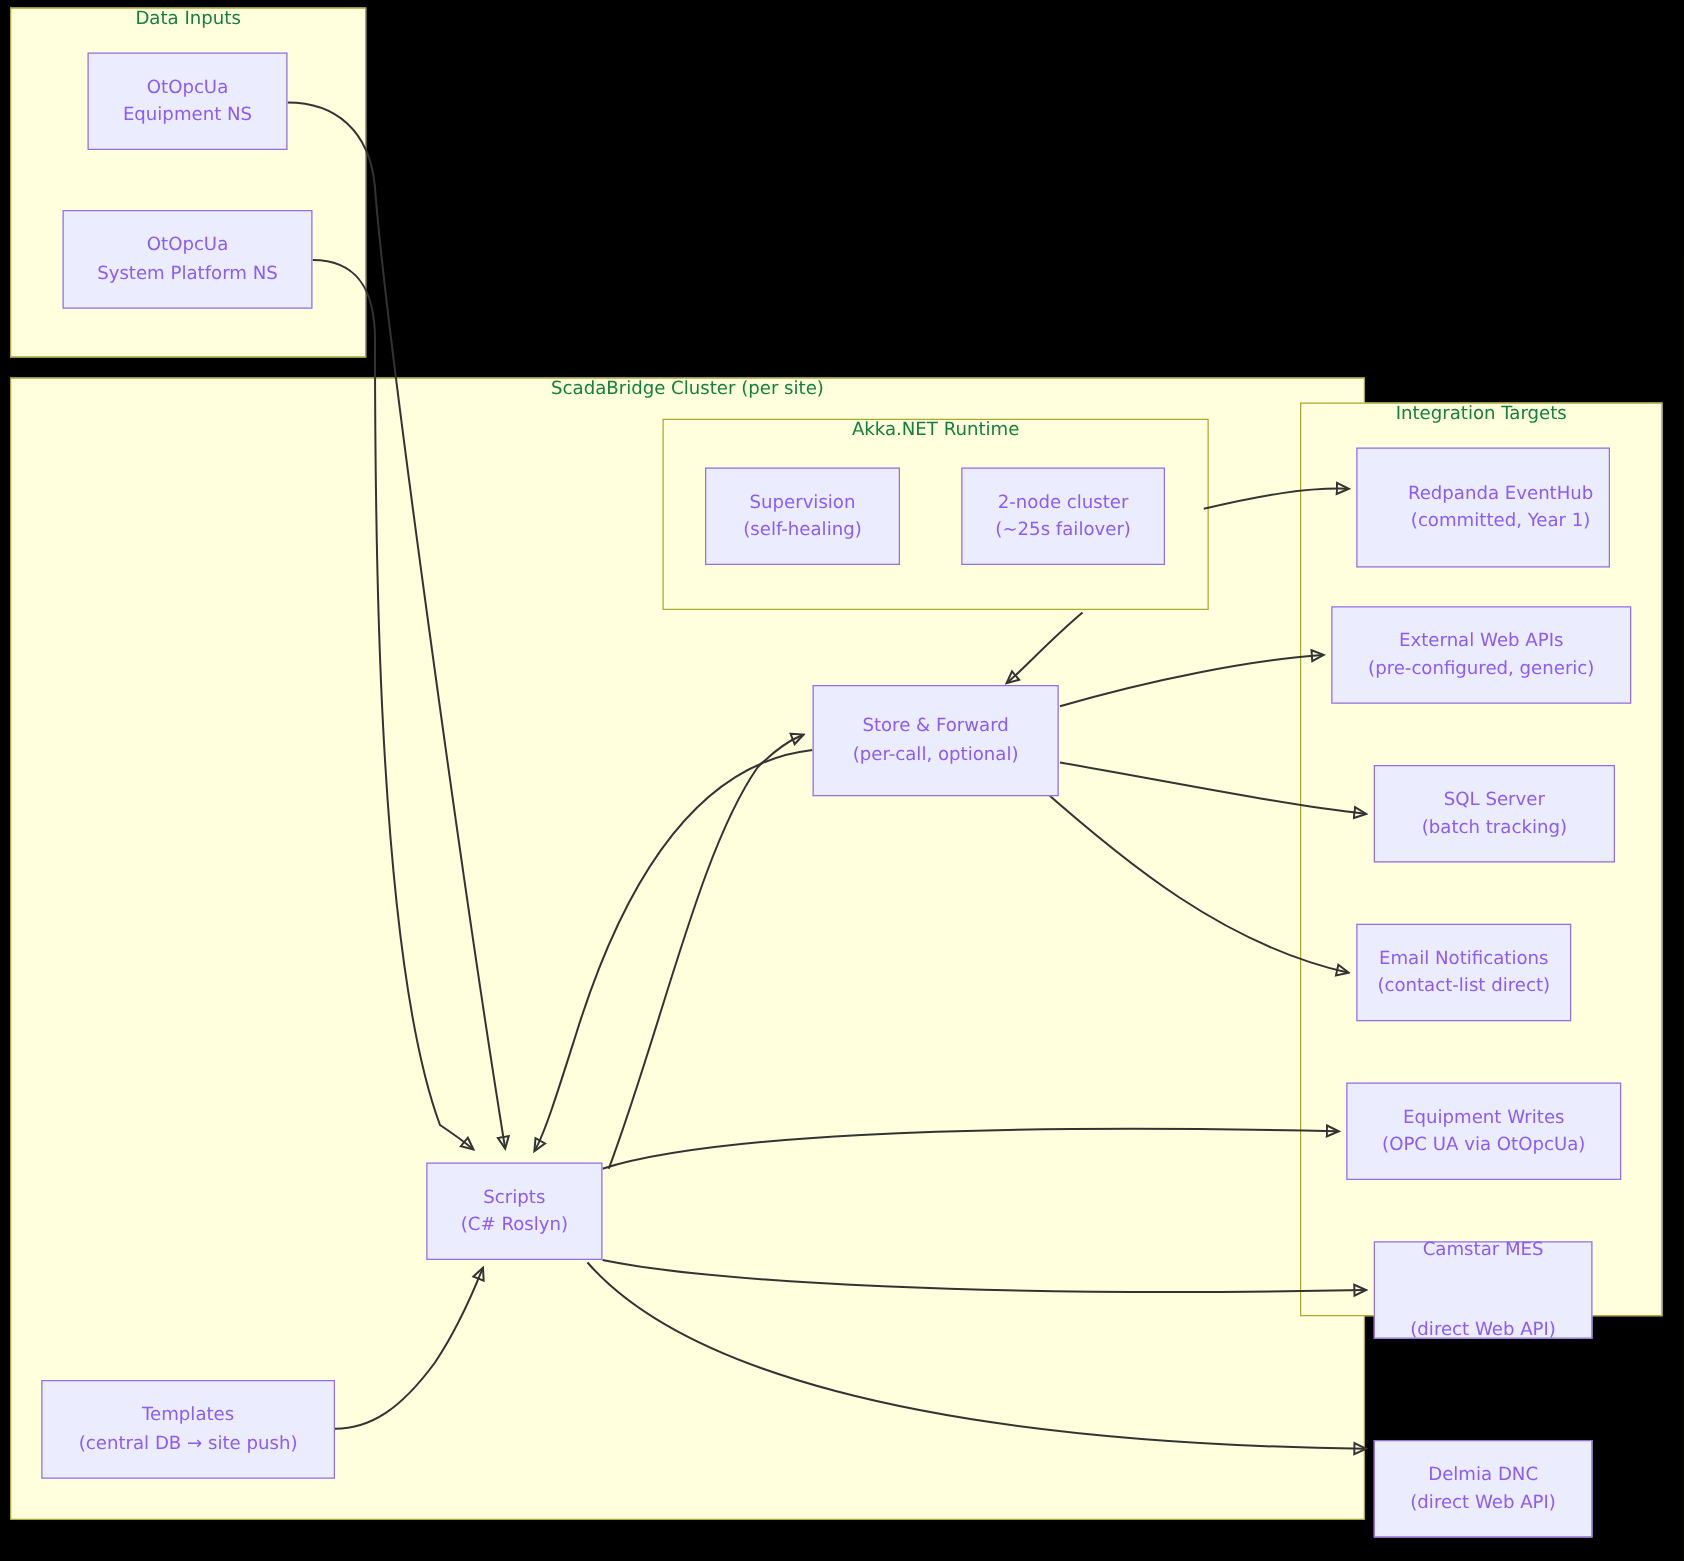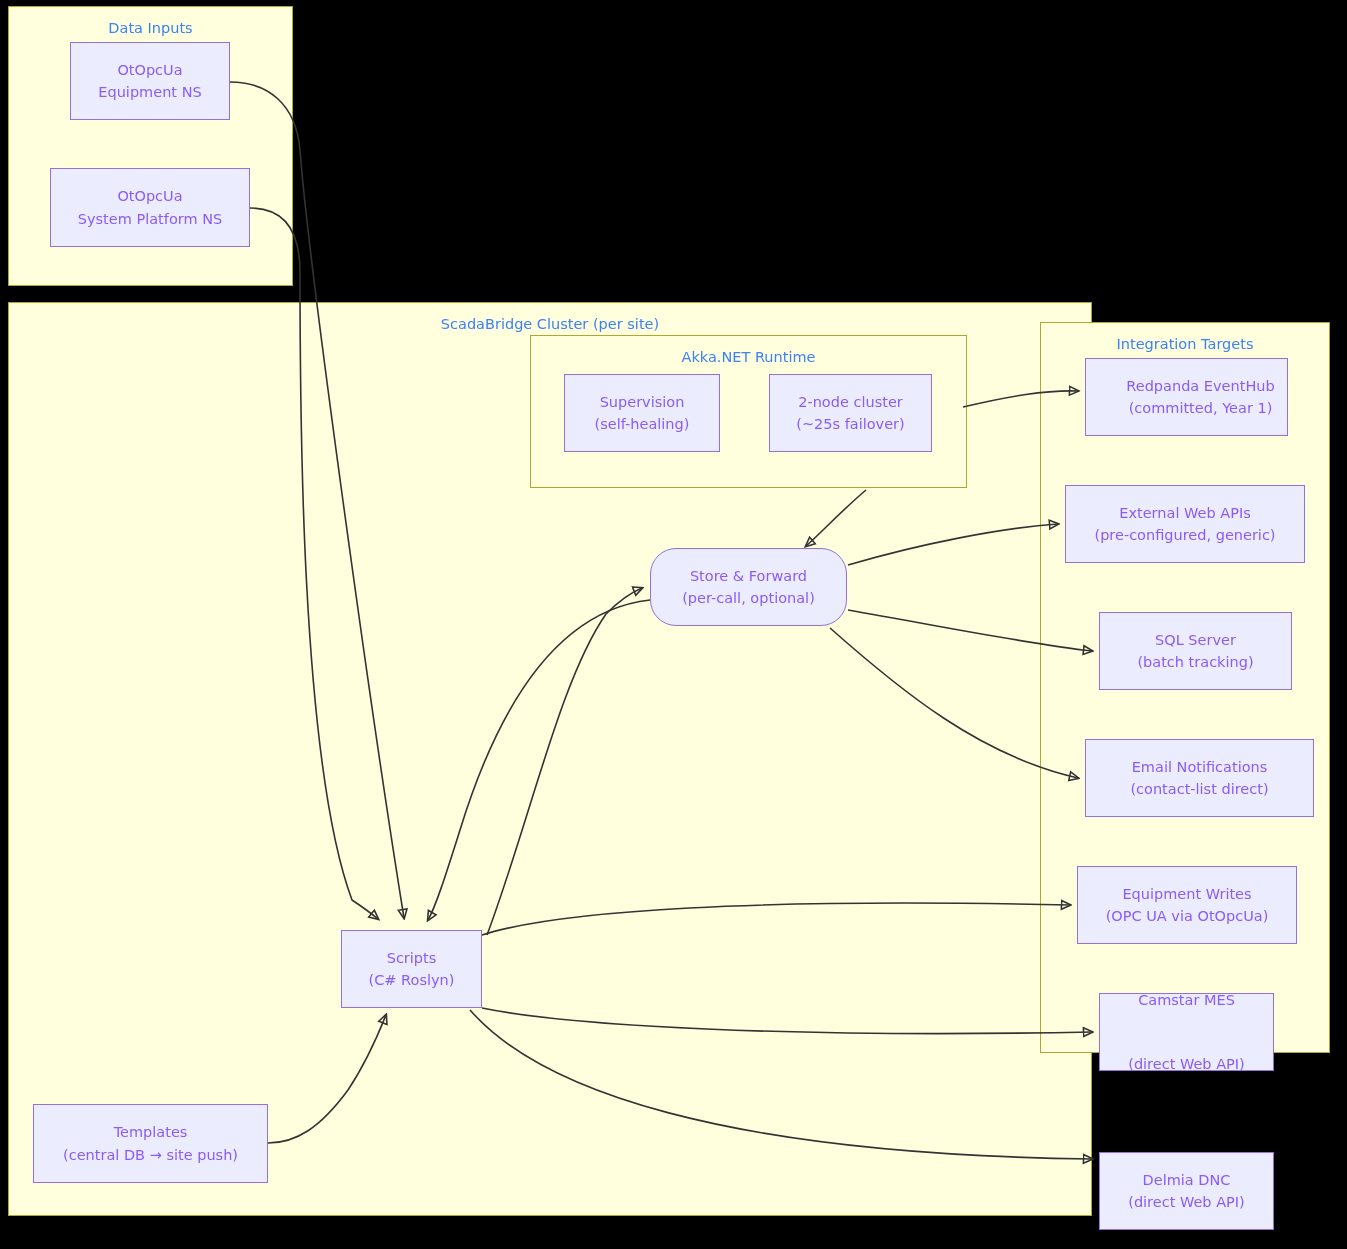--- a/index.html
+++ b/index.html
@@ -18,26 +18,26 @@
   }
   
   .cluster {
     position: absolute;
     background: #ffffde;
     border: 1px solid #aaaa33;
     box-sizing: border-box;
   }
   .cluster-title {
     position: absolute;
-    top: 13px;
+    top: 0;
     left: 0;
     width: 100%;
     text-align: center;
     font-size: 14.5px;
-    color: #3b82f6;
+    color: #15803d;
     line-height: 1.2;
     white-space: nowrap;
   }
   .cluster.inner {
     background: #ffffde;
     border: 1px solid #aaaa33;
   }
   
   .node {
     position: absolute;
@@ -124,45 +124,45 @@
         <span class="l2">System Platform NS</span>
       </div>
       <div class="node" id="nd-supervision" style="left: 564px; top: 374px; width: 156px; height: 78px;">
         <span class="l1">Supervision</span>
         <span class="l2">(self-healing)</span>
       </div>
       <div class="node" id="nd-two-node-cluster" style="left: 769px; top: 374px; width: 163px; height: 78px;">
         <span class="l1">2-node cluster</span>
         <span class="l2">(~25s failover)</span>
       </div>
-      <div class="node" id="nd-store-and-forward" style="left: 650px; top: 548px; width: 197px; height: 78px; border-radius: 26px;">
+      <div class="node" id="nd-store-and-forward" style="left: 650px; top: 548px; width: 197px; height: 89px;">
         <span class="l1">Store &amp; Forward</span>
         <span class="l2">(per-call, optional)</span>
       </div>
       <div class="node" id="nd-scripts" style="left: 341px; top: 930px; width: 141px; height: 78px;">
         <span class="l1">Scripts</span>
         <span class="l2">(C# Roslyn)</span>
       </div>
       <div class="node" id="nd-templates" style="left: 33px; top: 1104px; width: 235px; height: 79px;">
         <span class="l1">Templates</span>
         <span class="l2">(central DB → site push)</span>
       </div>
-      <div class="node" id="nd-redpanda-eventhub" style="left: 1085px; top: 358px; width: 203px; height: 78px; padding-left: 28px;">
+      <div class="node" id="nd-redpanda-eventhub" style="left: 1085px; top: 358px; width: 203px; height: 96px; padding-left: 28px;">
         <span class="l1">Redpanda EventHub</span>
         <span class="l2">(committed, Year 1)</span>
       </div>
       <div class="node" id="nd-external-web-apis" style="left: 1065px; top: 485px; width: 240px; height: 78px;">
         <span class="l1">External Web APIs</span>
         <span class="l2">(pre-configured, generic)</span>
       </div>
       <div class="node" id="nd-sql-server" style="left: 1099px; top: 612px; width: 193px; height: 78px;">
         <span class="l1">SQL Server</span>
         <span class="l2">(batch tracking)</span>
       </div>
-      <div class="node" id="nd-email-notifications" style="left: 1085px; top: 739px; width: 229px; height: 78px;">
+      <div class="node" id="nd-email-notifications" style="left: 1085px; top: 739px; width: 172px; height: 78px;">
         <span class="l1">Email Notifications</span>
         <span class="l2">(contact-list direct)</span>
       </div>
       <div class="node" id="nd-equipment-writes" style="left: 1077px; top: 866px; width: 220px; height: 78px;">
         <span class="l1">Equipment Writes</span>
         <span class="l2">(OPC UA via OtOpcUa)</span>
       </div>
       <div class="node" id="nd-camstar-mes" style="left: 1099px; top: 993px; width: 175px; height: 78px; gap: 42px;">
         <span class="l1">Camstar MES</span>
         <span class="l2">(direct Web API)</span>

